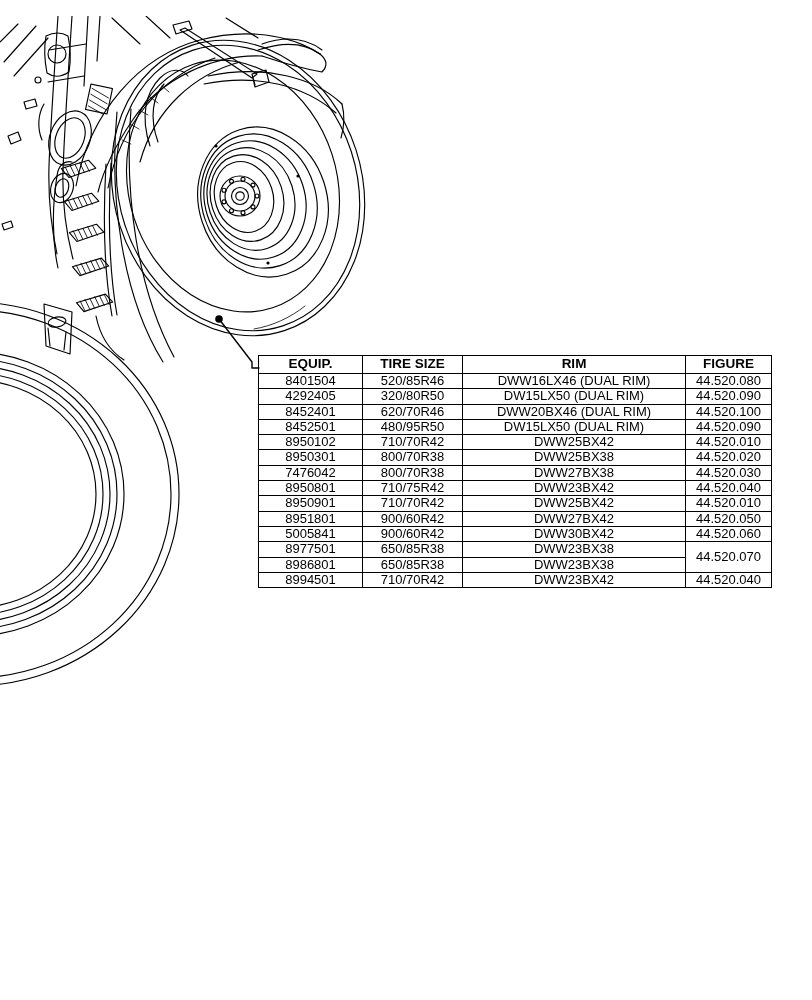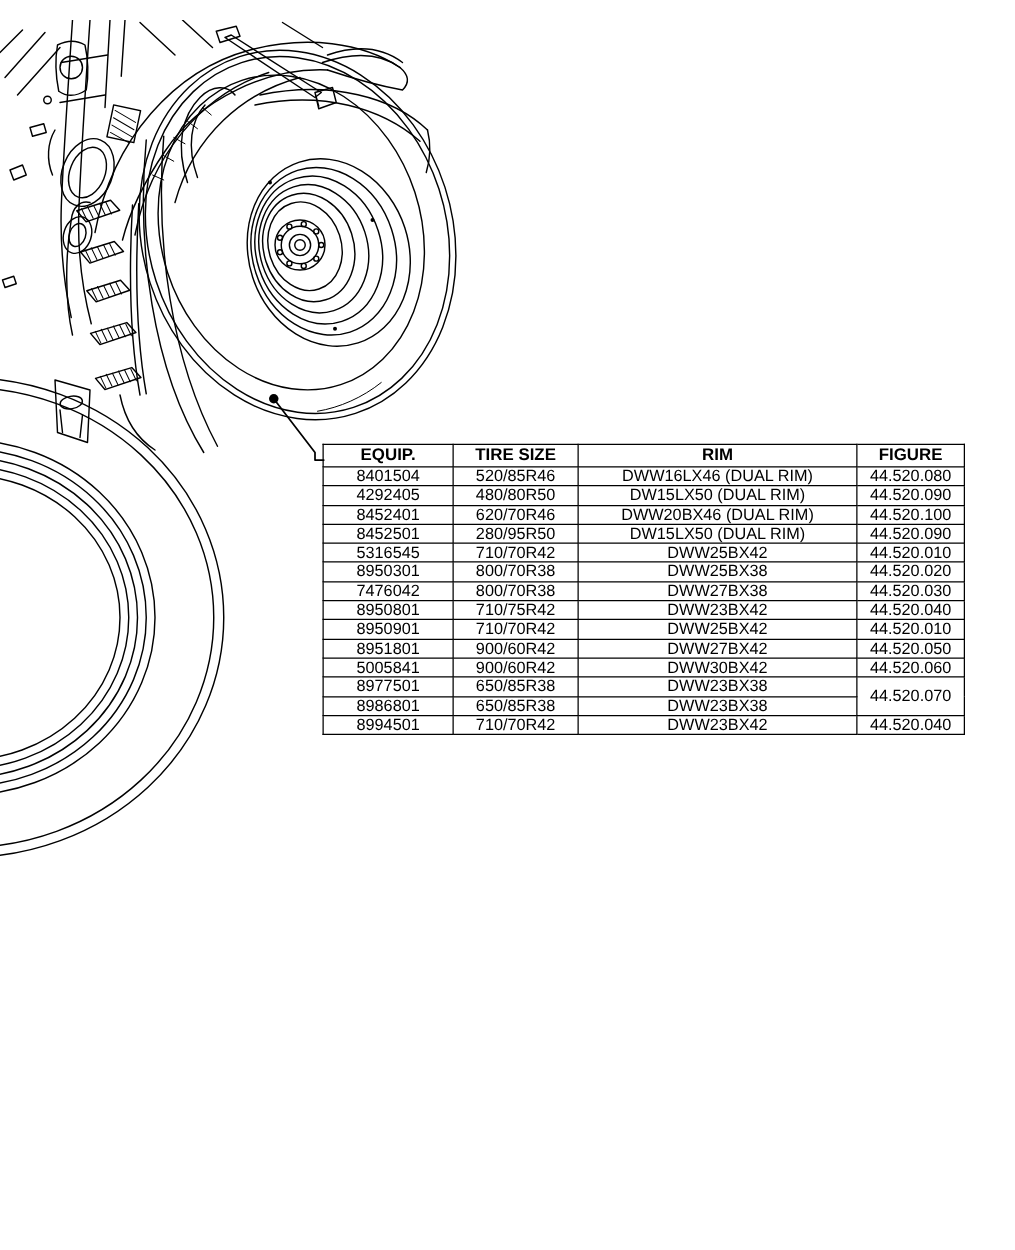--- a/index.html
+++ b/index.html
@@ -200,38 +200,38 @@
     </thead>
     <tbody id="parts-body">
         <tr>
           <td>8401504</td>
           <td>520/85R46</td>
           <td>DWW16LX46 (DUAL RIM)</td>
           <td>44.520.080</td>
         </tr>
         <tr>
           <td>4292405</td>
-          <td>480/80R50</td>
+          <td>320/80R50</td>
           <td>DW15LX50 (DUAL RIM)</td>
           <td>44.520.090</td>
         </tr>
         <tr>
           <td>8452401</td>
           <td>620/70R46</td>
           <td>DWW20BX46 (DUAL RIM)</td>
           <td>44.520.100</td>
         </tr>
         <tr>
           <td>8452501</td>
-          <td>280/95R50</td>
+          <td>480/95R50</td>
           <td>DW15LX50 (DUAL RIM)</td>
           <td>44.520.090</td>
         </tr>
         <tr>
-          <td>5316545</td>
+          <td>8950102</td>
           <td>710/70R42</td>
           <td>DWW25BX42</td>
           <td>44.520.010</td>
         </tr>
         <tr>
           <td>8950301</td>
           <td>800/70R38</td>
           <td>DWW25BX38</td>
           <td>44.520.020</td>
         </tr>

